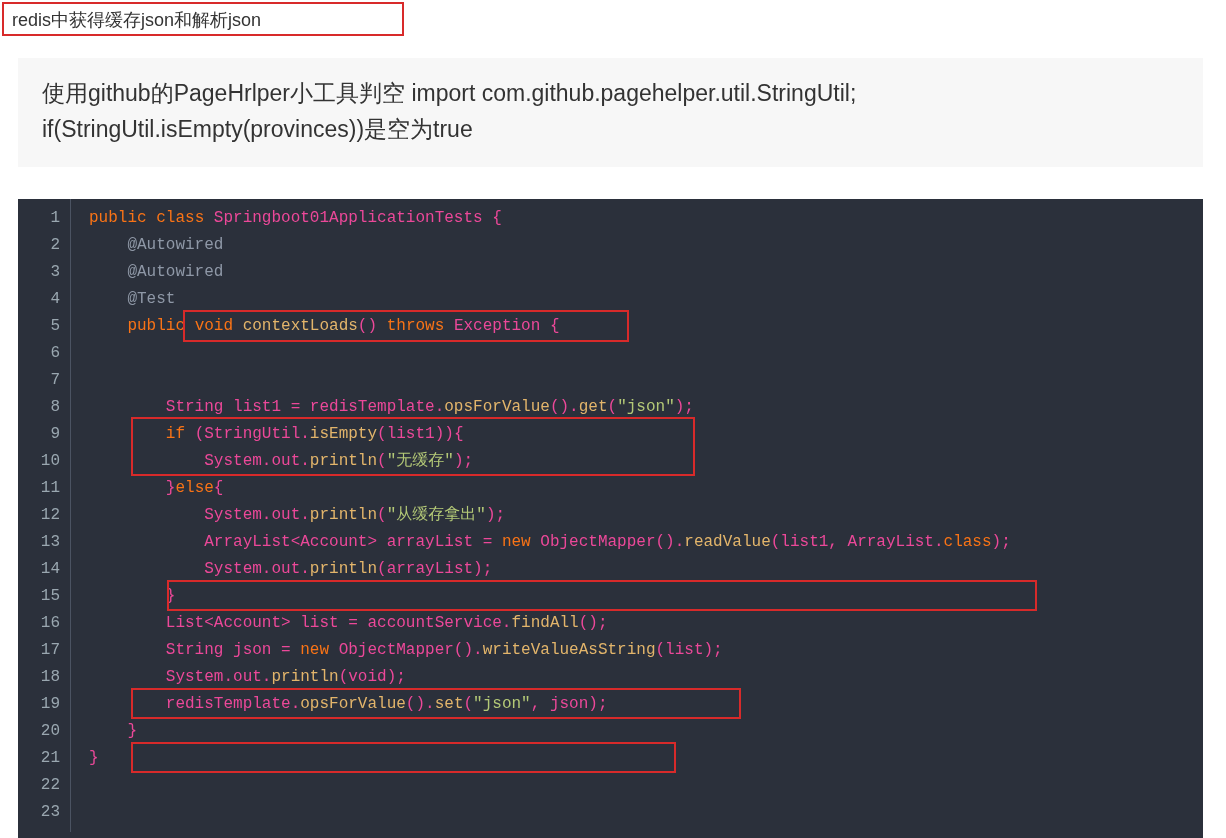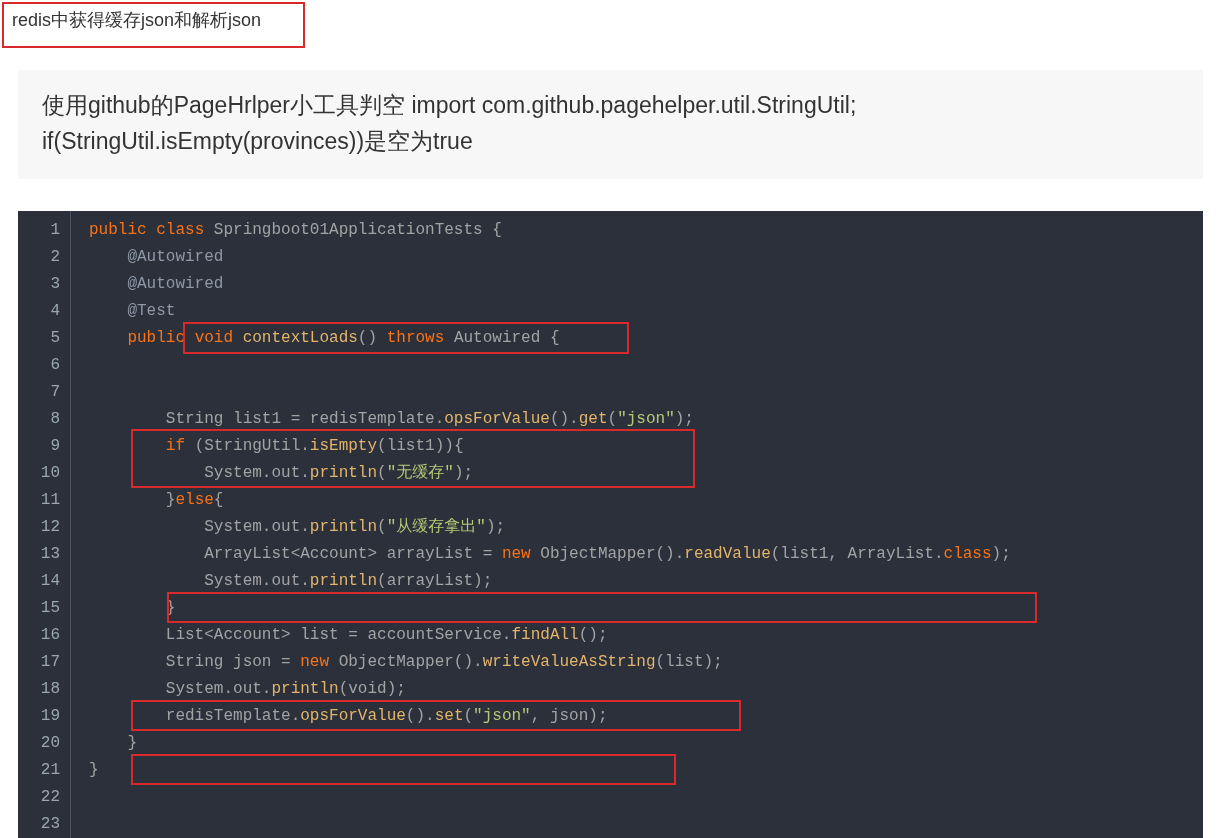--- a/index.html
+++ b/index.html
@@ -5,23 +5,23 @@
   * { box-sizing: border-box; }
   body {
     margin: 0;
     padding: 0;
     background: #ffffff;
     font-family: -apple-system, BlinkMacSystemFont, "Segoe UI", "PingFang SC", "Microsoft YaHei", sans-serif;
     width: 1226px;
   }
   .title-box {
     border: 2px solid #d82a2a;
-    padding: 4px 8px 14px;
+    padding: 4px 8px 2px;
     margin: 2px 0 0 2px;
-    width: 303px;
+    width: 402px;
     font-size: 18px;
     color: #333;
   }
   .info-block {
     margin: 22px 0 0 18px;
     width: 1185px;
     background: #f7f7f7;
     padding: 18px 24px 20px;
     color: #333;
     font-size: 23px;
@@ -52,21 +52,21 @@
     border-left: 1px solid #4b5362;
     position: relative;
     color: #bdc7d2;
   }
   .code-line {
     height: 27px;
     white-space: pre;
     position: relative;
   }
   .kw  { color: #f97316; }
-  .id  { color: #a3a3a3; text-align: center; }
+  .id  { color: #ec4899; text-align: center; }
   .ann { color: #8f98a7; }
   .str { color: #b4c977; }
   .fn  { color: #e3b56b; }
   .red-box {
     position: absolute;
     border: 2px solid #d82a2a;
     pointer-events: none;
   }
 </style>
 </head>
@@ -106,21 +106,21 @@
     <div>21</div>
     <div>22</div>
     <div>23</div>
   </div>
   <div class="code-area">
 
     <div class="code-line"><span class="kw">public </span><span class="kw">class </span><span class="id">Springboot01ApplicationTests </span><span class="id">{</span></div>
     <div class="code-line"><span>    </span><span class="ann">@Autowired</span></div>
     <div class="code-line"><span>    </span><span class="ann">@Autowired</span></div>
     <div class="code-line"><span>    </span><span class="ann">@Test</span></div>
-    <div class="code-line"><span>    </span><span class="kw">public </span><span class="kw">void </span><span class="fn">contextLoads</span><span class="id">() </span><span class="kw">throws </span><span class="id">Autowired {</span></div>
+    <div class="code-line"><span>    </span><span class="kw">public </span><span class="kw">void </span><span class="fn">contextLoads</span><span class="id">() </span><span class="kw">throws </span><span class="id">Exception {</span></div>
     <div class="code-line"><span></span></div>
     <div class="code-line"><span></span></div>
     <div class="code-line"><span class="id">        String list1 = redisTemplate.</span><span class="fn">opsForValue</span><span class="id">().</span><span class="fn">get</span><span class="id">(</span><span class="str">"json"</span><span class="id">);</span></div>
     <div class="code-line"><span>        </span><span class="kw">if </span><span class="id">(StringUtil.</span><span class="fn">isEmpty</span><span class="id">(list1)){</span></div>
     <div class="code-line"><span class="id">            System.out.</span><span class="fn">println</span><span class="id">(</span><span class="str">"无缓存"</span><span class="id">);</span></div>
     <div class="code-line"><span class="id">        }</span><span class="kw">else</span><span class="id">{</span></div>
     <div class="code-line"><span class="id">            System.out.</span><span class="fn">println</span><span class="id">(</span><span class="str">"从缓存拿出"</span><span class="id">);</span></div>
     <div class="code-line"><span class="id">            ArrayList&lt;Account&gt; arrayList = </span><span class="kw">new </span><span class="id">ObjectMapper().</span><span class="fn">readValue</span><span class="id">(list1, ArrayList.</span><span class="kw">class</span><span class="id">);</span></div>
     <div class="code-line"><span class="id">            System.out.</span><span class="fn">println</span><span class="id">(arrayList);</span></div>
     <div class="code-line"><span class="id">        }</span></div>

